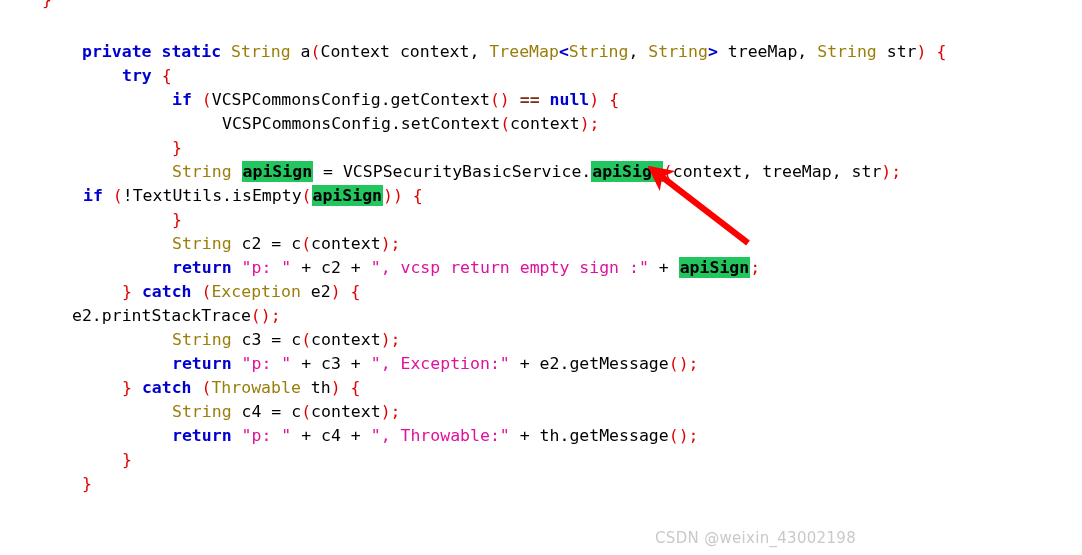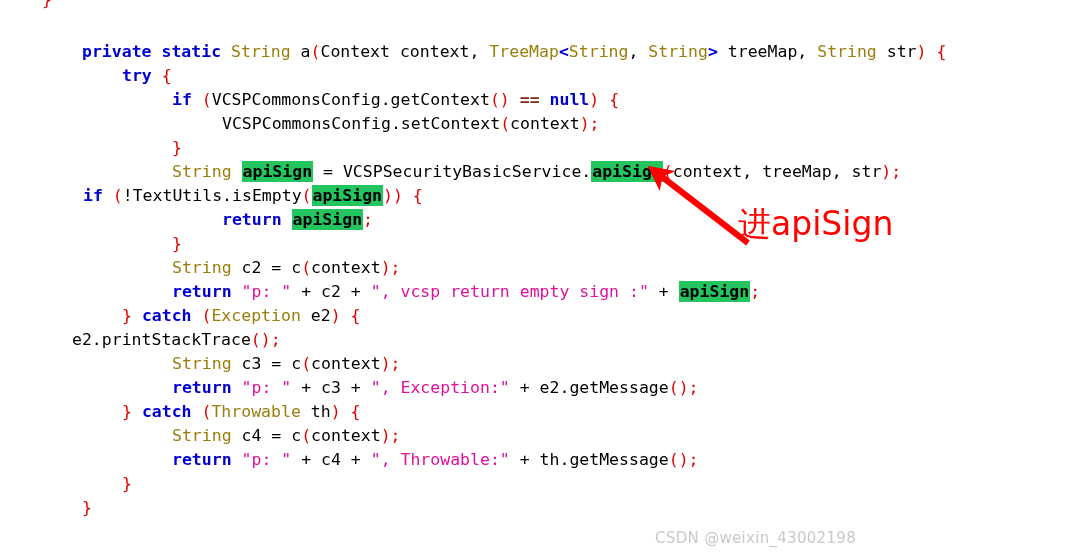--- a/index.html
+++ b/index.html
@@ -92,21 +92,20 @@
   <div id="code" style="top: -4px;">
       <div class="line" style="padding-left: 42px; height: 20px; line-height: 8px;"><span class="pun">}</span></div>
       <div class="line" style="padding-left: 42px;">&nbsp;</div>
       <div class="line" style="padding-left: 82px;"><span class="kw">private</span><span class="pln"> </span><span class="kw">static</span><span class="pln"> </span><span class="typ">String</span><span class="pln"> </span><span class="pln">a</span><span class="pun">(</span><span class="pln">Context</span><span class="pln"> context, </span><span class="typ">TreeMap</span><span class="kw">&lt;</span><span class="typ">String</span><span class="pln">, </span><span class="typ">String</span><span class="kw">&gt;</span><span class="pln"> treeMap, </span><span class="typ">String</span><span class="pln"> str</span><span class="pun">)</span><span class="pln"> </span><span class="pun">{</span></div>
       <div class="line" style="padding-left: 122px;"><span class="kw">try</span><span class="pln"> </span><span class="pun">{</span></div>
       <div class="line" style="padding-left: 172px;"><span class="kw">if</span><span class="pln"> </span><span class="pun">(</span><span class="pln">VCSPCommonsConfig.getContext</span><span class="pun">()</span><span class="pln"> </span><span class="op">==</span><span class="pln"> </span><span class="kw">null</span><span class="pun">)</span><span class="pln"> </span><span class="pun">{</span></div>
       <div class="line" style="padding-left: 222px;"><span class="pln">VCSPCommonsConfig.setContext</span><span class="pun">(</span><span class="pln">context</span><span class="pun">)</span><span class="pun">;</span></div>
       <div class="line" style="padding-left: 172px;"><span class="pun">}</span></div>
       <div class="line" style="padding-left: 172px;"><span class="typ">String</span><span class="pln"> </span><span class="hl">apiSign</span><span class="pln"> </span><span class="pln">=</span><span class="pln"> VCSPSecurityBasicService.</span><span class="hl">apiSign</span><span class="pun">(</span><span class="pln">context, treeMap, str</span><span class="pun">)</span><span class="pun">;</span></div>
       <div class="line" style="padding-left: 83px;"><span class="kw">if</span><span class="pln"> </span><span class="pun">(</span><span class="pln">!TextUtils.isEmpty</span><span class="pun">(</span><span class="hl">apiSign</span><span class="pun">)</span><span class="pun">)</span><span class="pln"> </span><span class="pun">{</span></div>
-      <div class="line" style="padding-left: 222px;"><span class="kw">return</span><span class="pln"> </span><span class="hl">apiSign</span><span class="pun">;</span></div>
       <div class="line" style="padding-left: 172px;"><span class="pun">}</span></div>
       <div class="line" style="padding-left: 172px;"><span class="typ">String</span><span class="pln"> c2 </span><span class="pln">=</span><span class="pln"> c</span><span class="pun">(</span><span class="pln">context</span><span class="pun">)</span><span class="pun">;</span></div>
       <div class="line" style="padding-left: 172px;"><span class="kw">return</span><span class="pln"> </span><span class="str">"p: "</span><span class="pln"> + c2 + </span><span class="str">", vcsp return empty sign :"</span><span class="pln"> + </span><span class="hl">apiSign</span><span class="pun">;</span></div>
       <div class="line" style="padding-left: 122px;"><span class="pun">}</span><span class="pln"> </span><span class="kw">catch</span><span class="pln"> </span><span class="pun">(</span><span class="typ">Exception</span><span class="pln"> e2</span><span class="pun">)</span><span class="pln"> </span><span class="pun">{</span></div>
       <div class="line" style="padding-left: 72px;"><span class="pln">e2.printStackTrace</span><span class="pun">()</span><span class="pun">;</span></div>
       <div class="line" style="padding-left: 172px;"><span class="typ">String</span><span class="pln"> c3 </span><span class="pln">=</span><span class="pln"> c</span><span class="pun">(</span><span class="pln">context</span><span class="pun">)</span><span class="pun">;</span></div>
       <div class="line" style="padding-left: 172px;"><span class="kw">return</span><span class="pln"> </span><span class="str">"p: "</span><span class="pln"> + c3 + </span><span class="str">", Exception:"</span><span class="pln"> + e2.getMessage</span><span class="pun">()</span><span class="pun">;</span></div>
       <div class="line" style="padding-left: 122px;"><span class="pun">}</span><span class="pln"> </span><span class="kw">catch</span><span class="pln"> </span><span class="pun">(</span><span class="typ">Throwable</span><span class="pln"> th</span><span class="pun">)</span><span class="pln"> </span><span class="pun">{</span></div>
       <div class="line" style="padding-left: 172px;"><span class="typ">String</span><span class="pln"> c4 </span><span class="pln">=</span><span class="pln"> c</span><span class="pun">(</span><span class="pln">context</span><span class="pun">)</span><span class="pun">;</span></div>
       <div class="line" style="padding-left: 172px;"><span class="kw">return</span><span class="pln"> </span><span class="str">"p: "</span><span class="pln"> + c4 + </span><span class="str">", Throwable:"</span><span class="pln"> + th.getMessage</span><span class="pun">()</span><span class="pun">;</span></div>
@@ -116,17 +115,16 @@
 
   <svg id="annotation-layer" width="1082" height="555" viewBox="0 0 1082 555" xmlns="http://www.w3.org/2000/svg">
     <defs>
       <marker id="arrowhead" markerWidth="4.2" markerHeight="4.2" refX="2.2" refY="2.1" orient="auto" markerUnits="strokeWidth">
         <path d="M0,0 L4.2,2.1 L0,4.2 L1.1,2.1 z" fill="#ff0000"></path>
       </marker>
     </defs>
     <line id="annotation-arrow" x1="748" y1="243" x2="657" y2="173" stroke="#ff0000" stroke-width="6" marker-end="url(#arrowhead)"></line>
   </svg>
 
-  <div id="annotation-text">进apiSign</div>
 
   <div id="watermark">CSDN @weixin_43002198</div>
 
 </div>
 
 </body></html>

